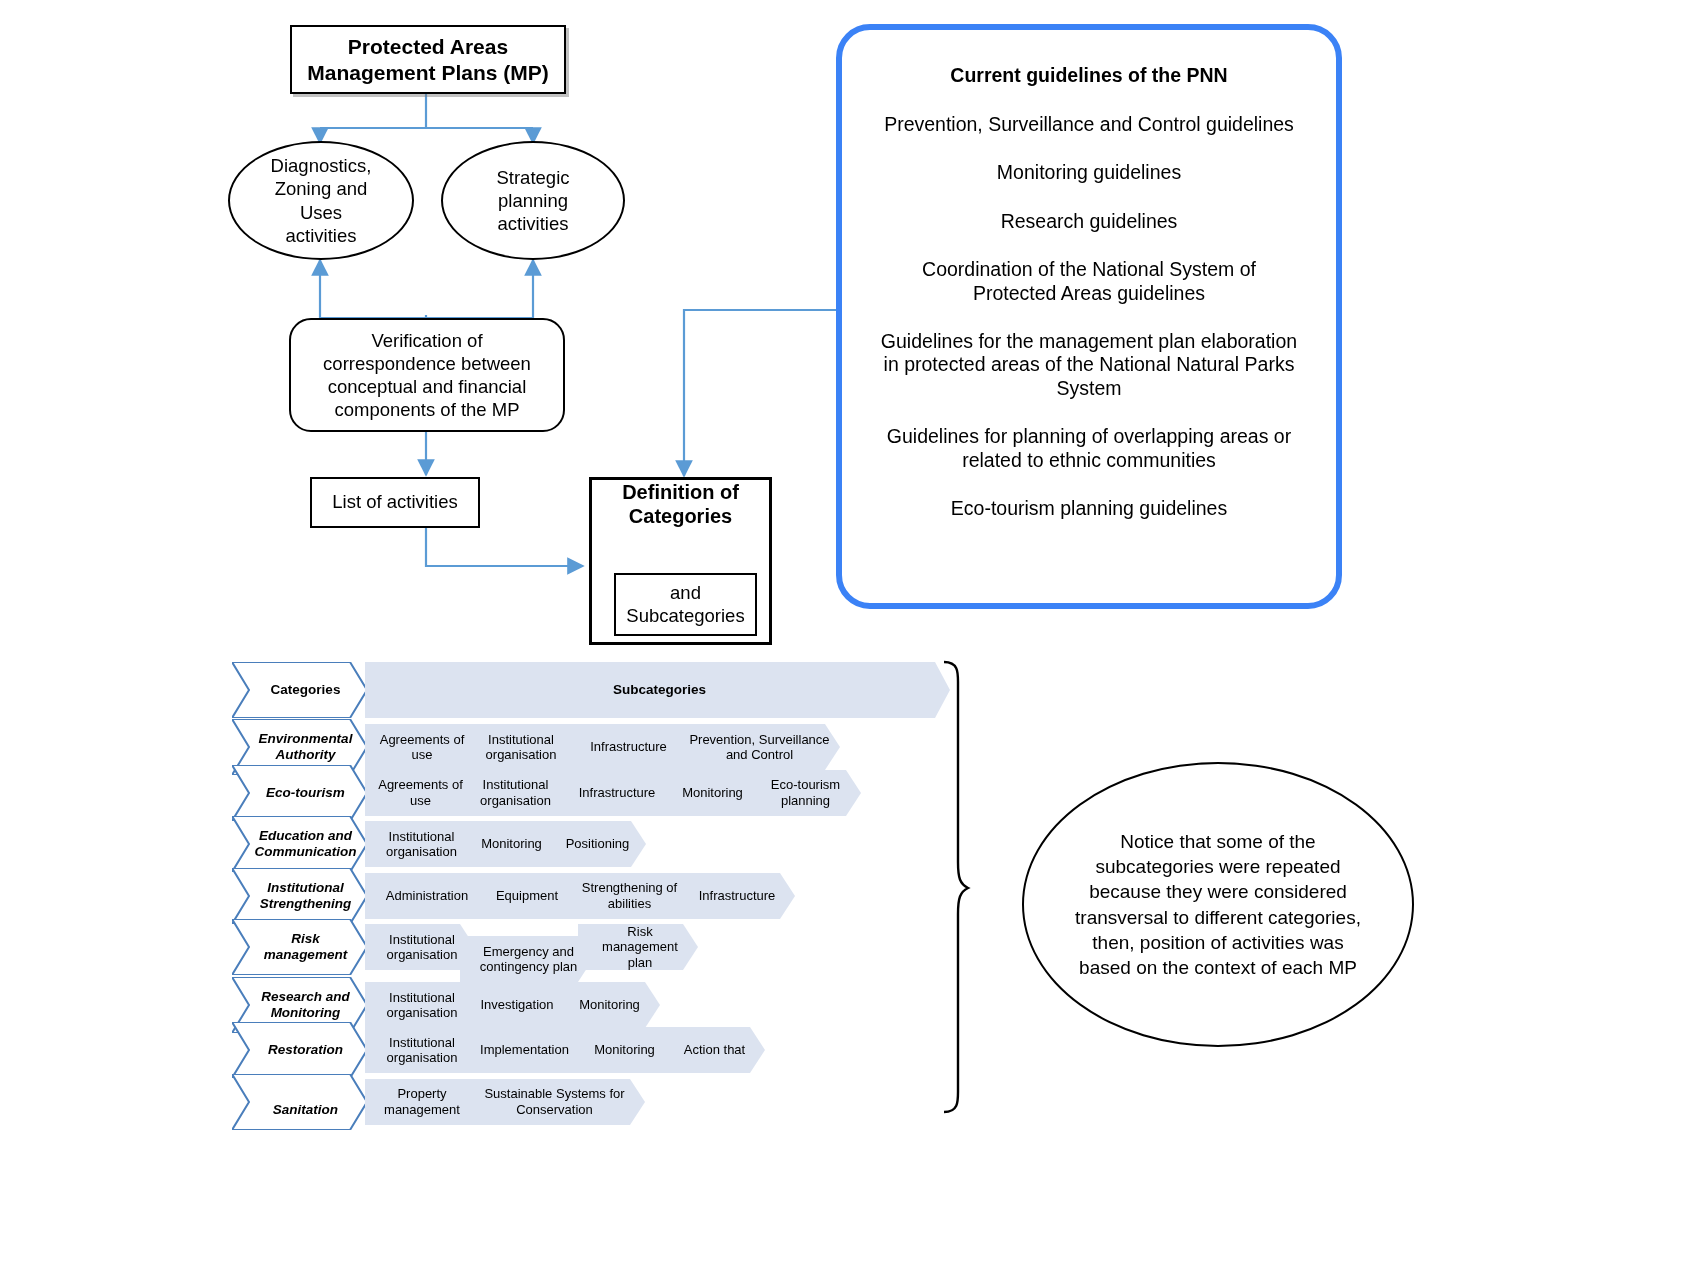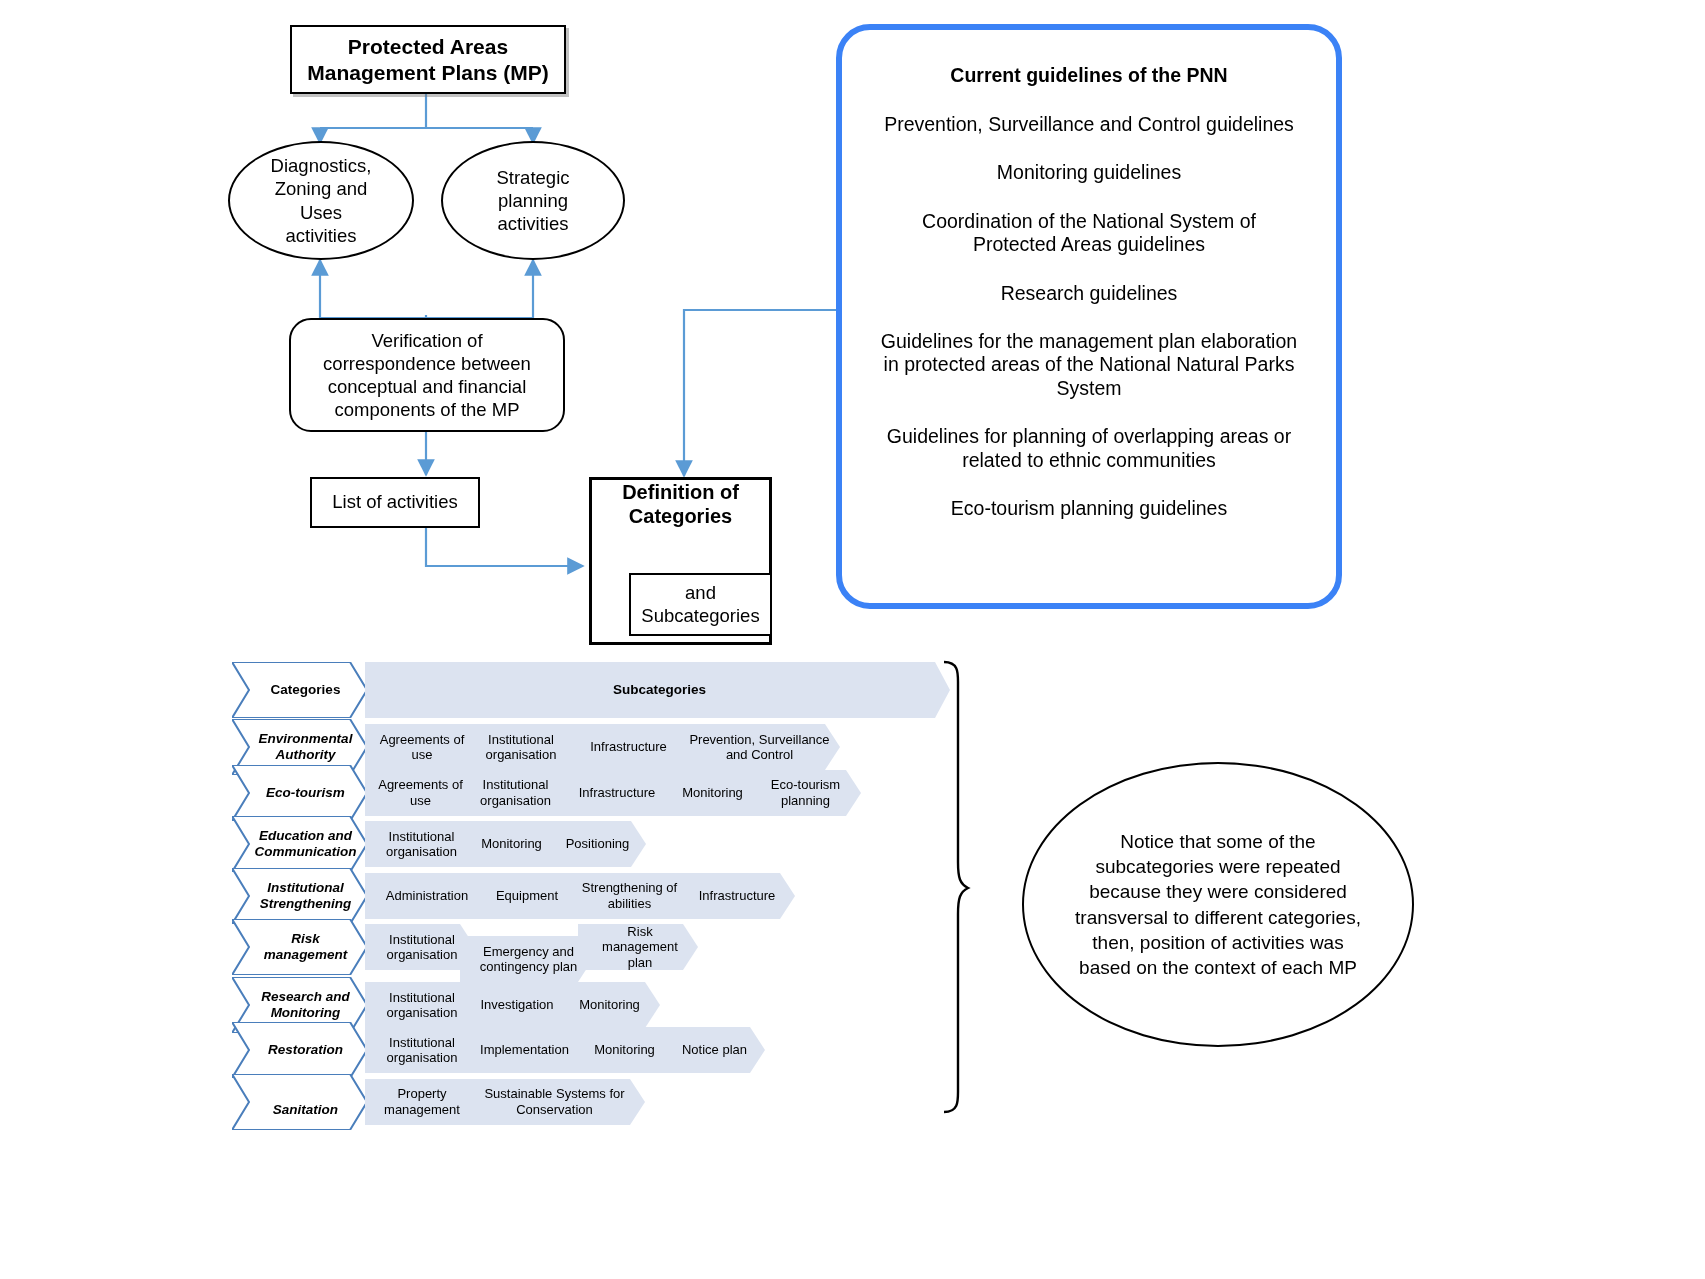--- a/index.html
+++ b/index.html
@@ -149,35 +149,35 @@
   <div class="abs node-rect" style="left:310px;top:477px;width:170px;height:51px;font-size:18.5px;">
     <div>List of activities</div>
   </div>
 
   <div class="abs" style="left:589px;top:477px;width:183px;height:168px;border:3px solid #000;background:#fff;">
     <div style="padding-top:0;text-align:center;font-weight:bold;font-size:20px;line-height:1.2;">
       <div>Definition of</div>
       <div>Categories</div>
     </div>
     <div style="position:absolute;left:22px;top:93px;width:139px;height:59px;border:2.5px solid #000;background:#fff;
-                display:flex;align-items:center;justify-content:center;text-align:center;font-size:18.5px;line-height:1.2;margin-left:15px;">
+                display:flex;align-items:center;justify-content:center;text-align:center;font-size:18.5px;line-height:1.2;">
       <div>
         <div>and</div>
         <div>Subcategories</div>
       </div>
     </div>
   </div>
 
   <div class="abs panel" style="left:836px;top:24px;width:506px;height:585px;">
     <div class="panel-inner">
       <div class="panel-title">Current guidelines of the PNN</div>
       <div class="panel-item">Prevention, Surveillance and Control guidelines</div>
       <div class="panel-item">Monitoring guidelines</div>
+      <div class="panel-item">Research guidelines</div>
       <div class="panel-item">Coordination of the National System of Protected Areas guidelines</div>
-      <div class="panel-item">Research guidelines</div>
       <div class="panel-item">Guidelines for the management plan elaboration in protected areas of the National Natural Parks System</div>
       <div class="panel-item">Guidelines for planning of overlapping areas or related to ethnic communities</div>
       <div class="panel-item">Eco-tourism planning guidelines</div>
     </div>
   </div>
 
   <div class="chev-table" id="chev-table" style="left:232px;top:662px;width:720px;height:460px;">
       <div class="chev-row" style="top:0px;height:56px;">
         <div class="cat-chev" style="width:135px;height:56px;">
              <span class="cc-bg"><svg width="135" height="56" viewBox="0 0 135 56" preserveAspectRatio="none">
@@ -394,21 +394,21 @@
         <div class="sub-chev" style="width:105px;height:46px;margin-left:-15px;align-self:center;">
                  <span class="sc-bg"><svg width="105" height="46" viewBox="0 0 105 46" preserveAspectRatio="none">
               <path d="M0,0 L90,0 L105,23 L90,46 L0,46 Z" fill="#dce3f0"></path>
             </svg></span>
                  <span class="sc-label">Monitoring</span>
                </div>
         <div class="sub-chev" style="width:105px;height:46px;margin-left:-15px;align-self:center;">
                  <span class="sc-bg"><svg width="105" height="46" viewBox="0 0 105 46" preserveAspectRatio="none">
               <path d="M0,0 L90,0 L105,23 L90,46 L0,46 Z" fill="#dce3f0"></path>
             </svg></span>
-                 <span class="sc-label">Notice plan</span>
+                 <span class="sc-label">Action that</span>
                </div>
       </div>
       <div class="chev-row" style="top:411.5px;height:56px;">
         <div class="cat-chev" style="width:135px;height:72px;">
                <span class="cc-bg"><svg width="135" height="56" viewBox="0 0 135 56" preserveAspectRatio="none">
               <path d="M0,0 L118,0 L135,28 L118,56 L0,56 L17,28 Z" fill="#ffffff" stroke="#4a7ebb" stroke-width="2" stroke-linejoin="miter"></path>
             </svg></span>
                <span class="cc-label">Sanitation</span>
              </div>
         <div class="sub-chev" style="width:110px;height:46px;margin-left:-2px;align-self:center;">

